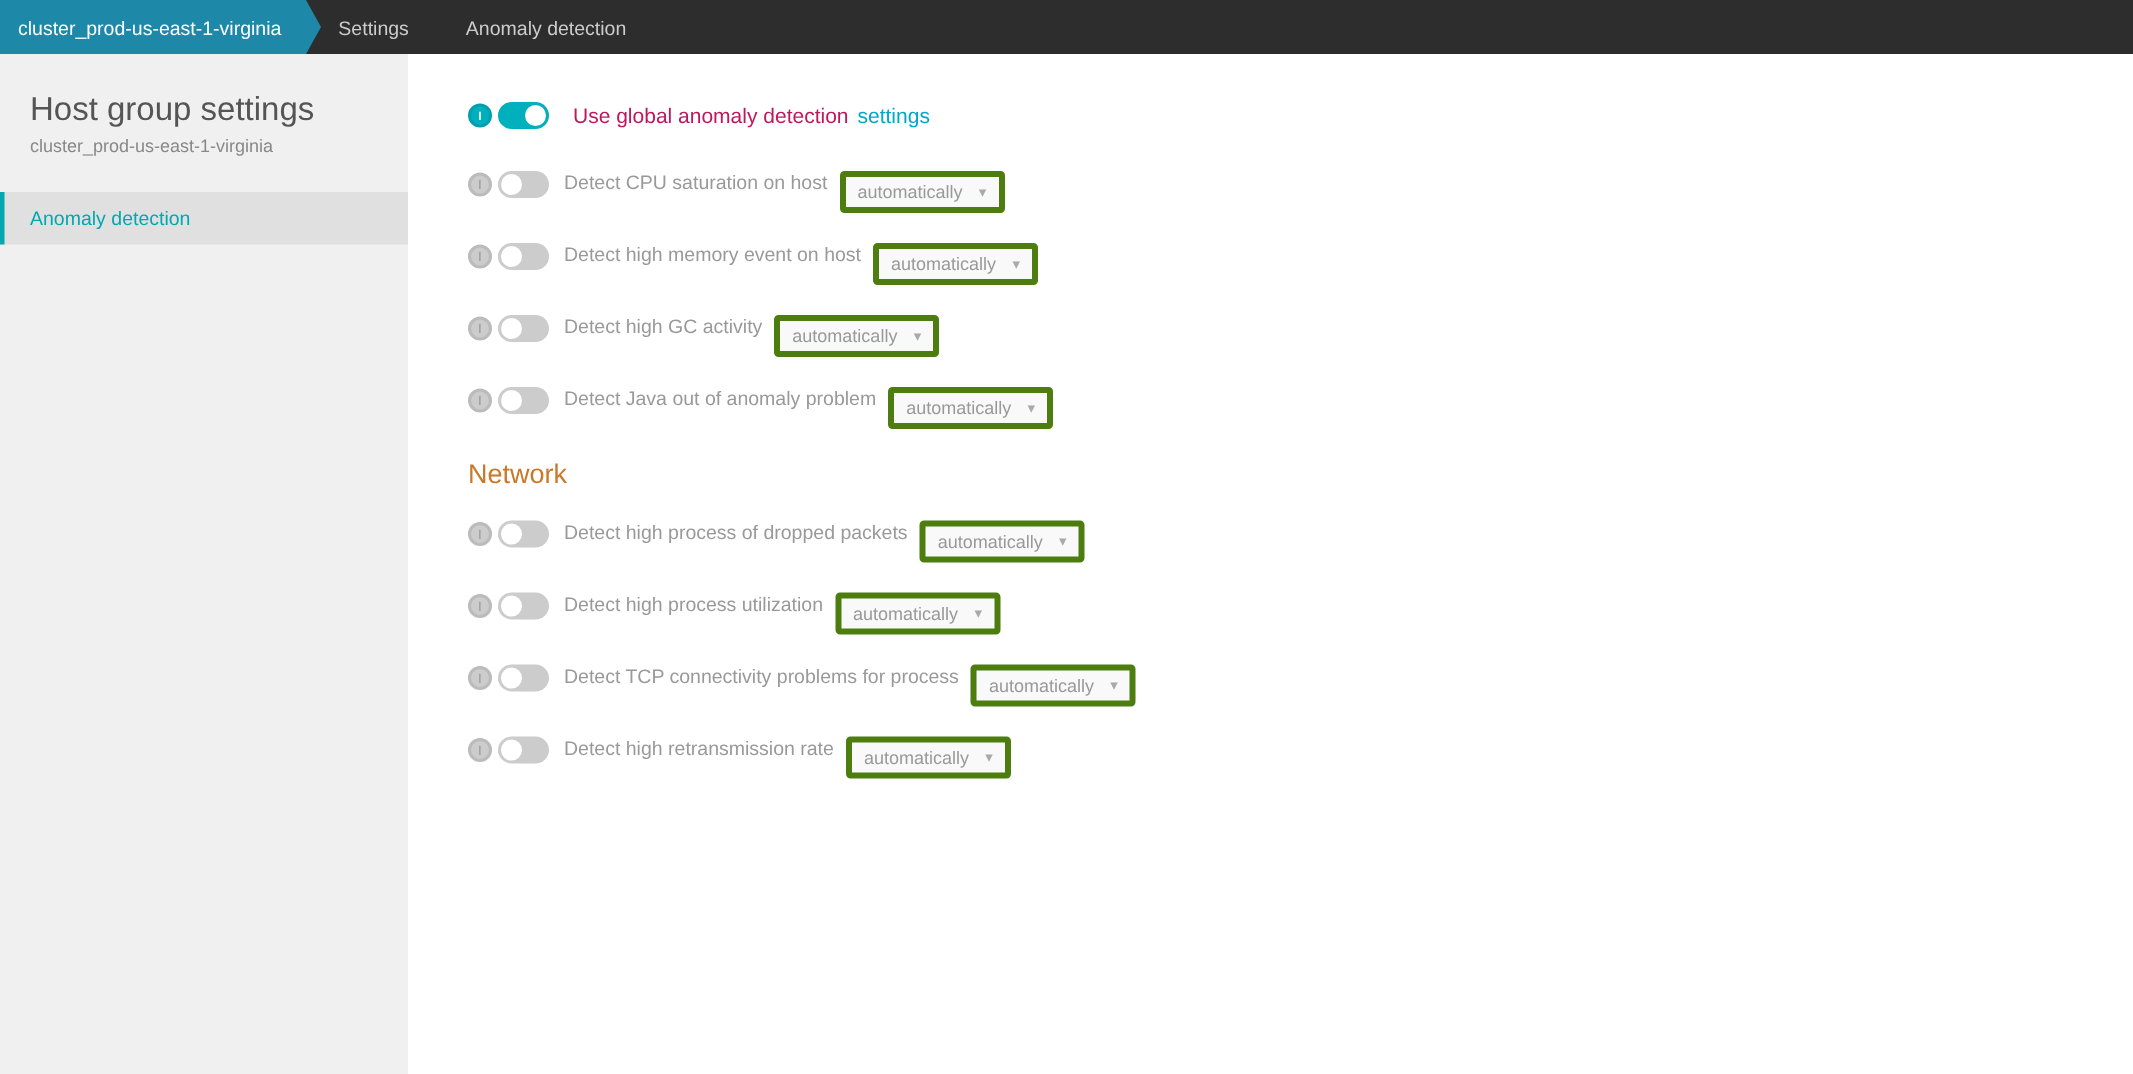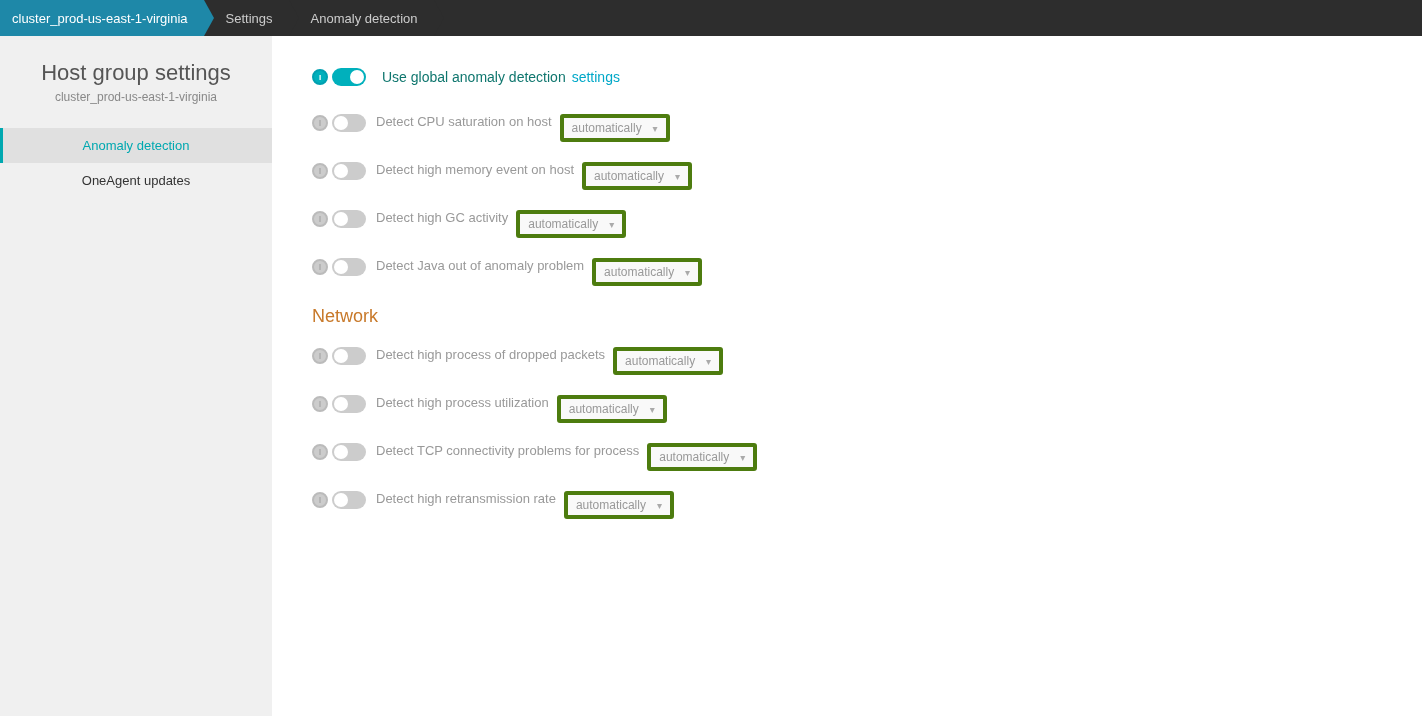--- a/index.html
+++ b/index.html
@@ -59,21 +59,20 @@
       display: flex;
       height: calc(100vh - 36px);
     }
 
     
     .sidebar {
       width: 272px;
       background: #f0f0f0;
       padding: 24px 0 0 0;
       flex-shrink: 0;
-      text-align: center;
     }
     .sidebar-title {
       font-size: 22px;
       font-weight: 300;
       color: #555;
       padding: 0 20px 4px 20px;
       line-height: 1.2;
     }
     .sidebar-subtitle {
       font-size: 12px;
@@ -170,21 +169,21 @@
       margin-right: 8px;
     }
 
     
     .global-toggle-row {
       display: flex;
       align-items: center;
       margin-bottom: 28px;
     }
     .global-toggle-label {
-      color: #0f766e;
+      color: #be185d;
       font-size: 14px;
       margin: 0 6px;
     }
     .global-toggle-link {
       color: #00a8c8;
       cursor: pointer;
       font-size: 14px;
       text-decoration: none;
     }
 
@@ -233,23 +232,20 @@
 
 <div class="main-layout">
 
   <div class="sidebar">
     <div class="sidebar-title">Host group settings</div>
     <div class="sidebar-subtitle">cluster_prod-us-east-1-virginia</div>
 
     <div class="sidebar-nav-item active">
       <span>Anomaly detection</span>
     </div>
-    <div class="sidebar-nav-item">
-      <span>OneAgent updates</span>
-    </div>
   </div>
 
   <div class="content">
 
     <div class="global-toggle-row">
       <div class="toggle-wrap">
         <div class="toggle-indicator" style="background:#00b0bc;border-color:#00a0b0;color:#fff;font-weight:bold;font-size:8px;">I</div>
         <div class="toggle-switch on"></div>
       </div>
       <span class="global-toggle-label">Use global anomaly detection</span>

